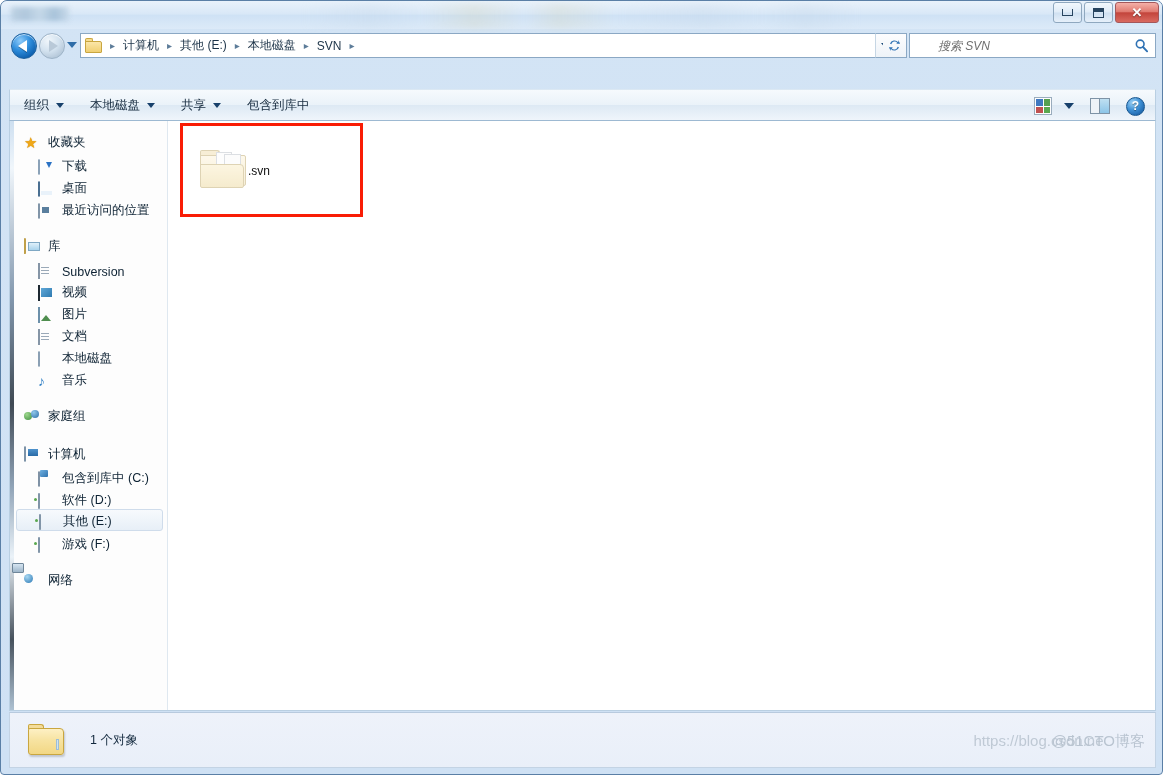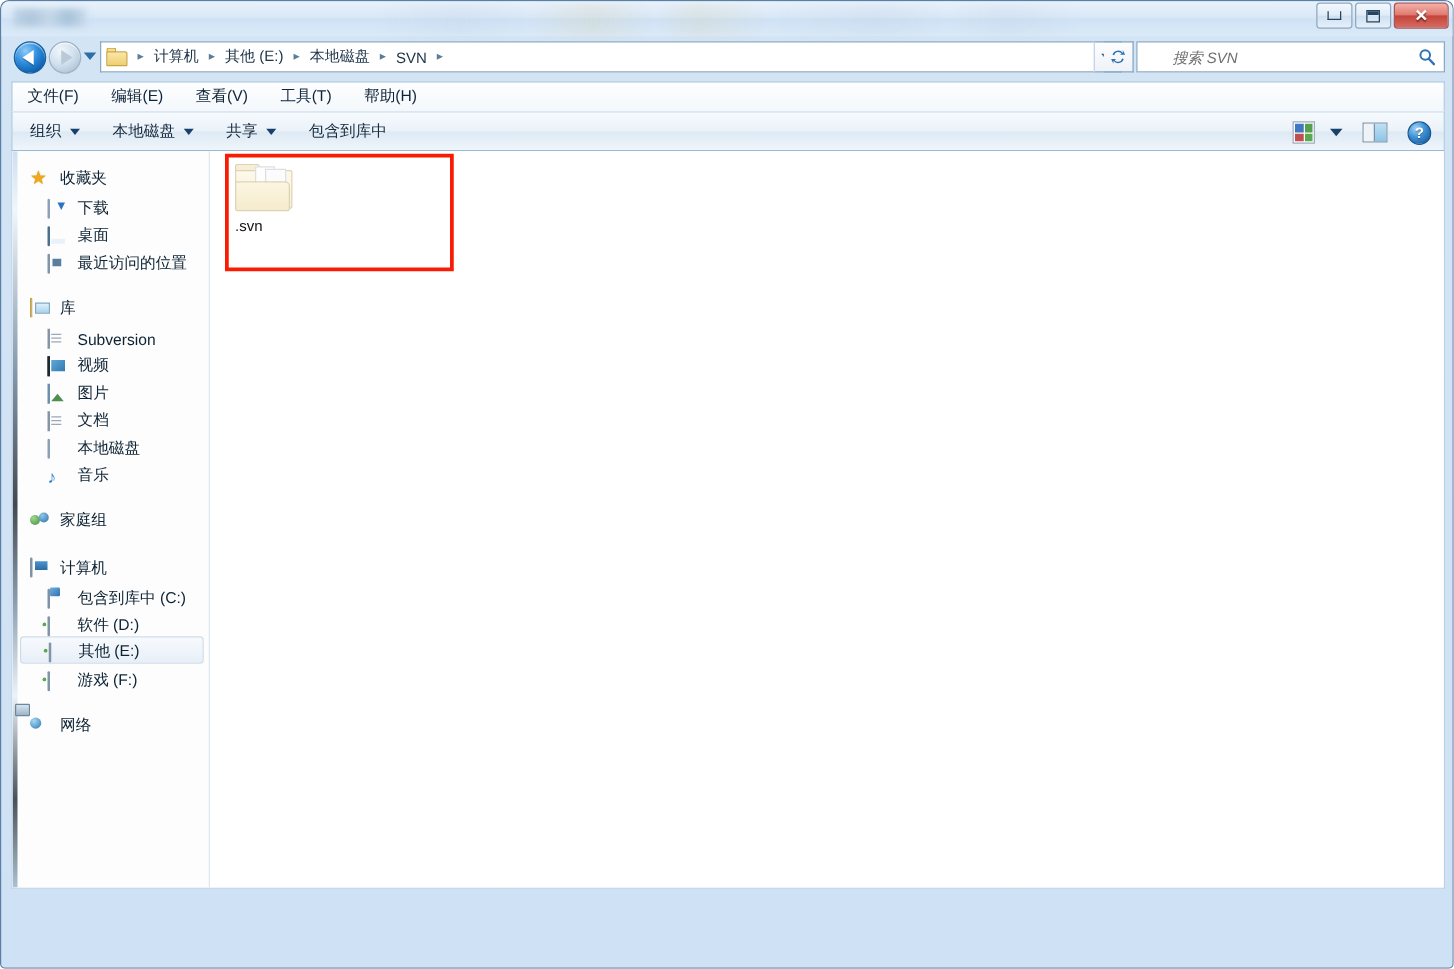--- a/index.html
+++ b/index.html
@@ -262,22 +262,22 @@
   .i-net { width:16px;height:14px;position:relative; }
   .i-net:before{content:"";position:absolute;left:0;top:1px;width:9px;height:9px;border-radius:50%;
            background:radial-gradient(circle at 35% 30%,#a8d8f2,#2a77b4);}
   .i-net:after{content:"";position:absolute;right:0;bottom:0;width:10px;height:8px;
            background:linear-gradient(to bottom,#d6e5f1,#9db5c9);border:1px solid #6f8699;border-radius:1px;}
 
   #content {
     flex: 1; background: #fff; position: relative;
   }
   #file-item {
-    position: absolute; left: 20px; top: 8px; width: 98px; height: 78px;
-    display: flex; flex-direction: column; 
+    position: absolute; left: 32px; top: 8px; width: 98px; height: 78px;
+    display: flex; flex-direction: row; align-items: center;
   }
   #file-folder { width: 48px; height: 40px; position: relative; opacity: .62; }
   #file-folder .tab {
     position:absolute; left:0; top:2px; width:20px; height:6px;
     background:#f3e4bd; border:1px solid #cbb987; border-bottom:none; border-radius:2px 3px 0 0;
   }
   #file-folder .back {
     position:absolute; left:0; top:7px; width:46px; height:31px;
     background: linear-gradient(to bottom,#fdf5df,#f3e6c0);
     border:1px solid #cbb987; border-radius:1px 2px 2px 2px;
@@ -397,27 +397,20 @@
 
     <div id="searchbox">
       <input id="search-input" type="text" placeholder="搜索 SVN" style="">
       <svg width="15" height="15" viewBox="0 0 16 16">
         <circle cx="6.6" cy="6.4" r="4.1" fill="none" stroke="#2f72b4" stroke-width="1.7"></circle>
         <line x1="9.6" y1="9.6" x2="14" y2="14.2" stroke="#2f72b4" stroke-width="2" stroke-linecap="round"></line>
       </svg>
     </div>
   </div>
 
-  <div id="menubar">
-    <span class="menu-item">文件(F)</span>
-    <span class="menu-item">编辑(E)</span>
-    <span class="menu-item">查看(V)</span>
-    <span class="menu-item">工具(T)</span>
-    <span class="menu-item">帮助(H)</span>
-  </div>
 
   <div id="toolbar">
     <span class="tb-item">
       <span>组织</span>
       <span class="tb-caret"></span>
     </span>
     <span class="tb-item">
       <span>本地磁盘</span>
       <span class="tb-caret"></span>
     </span>
@@ -546,14 +539,26 @@
           <span class="back"></span>
           <span class="sheet1"></span>
           <span class="sheet2"></span>
           <span class="front"></span>
         </div>
         <div id="file-label">.svn</div>
       </div>
     </div>
   </div>
 
+  <div id="statusbar">
+    <span id="status-folder">
+      <span class="t"></span>
+        <span class="b"></span>
+        <span class="s"></span>
+    </span>
+    <span id="status-text">1 个对象</span>
+    <span id="watermark">
+      <span>https://blog.csdn.ne</span>
+      <span class="wm2">@51CTO博客</span>
+    </span>
+  </div>
 
 </div>
 
 </body></html>

